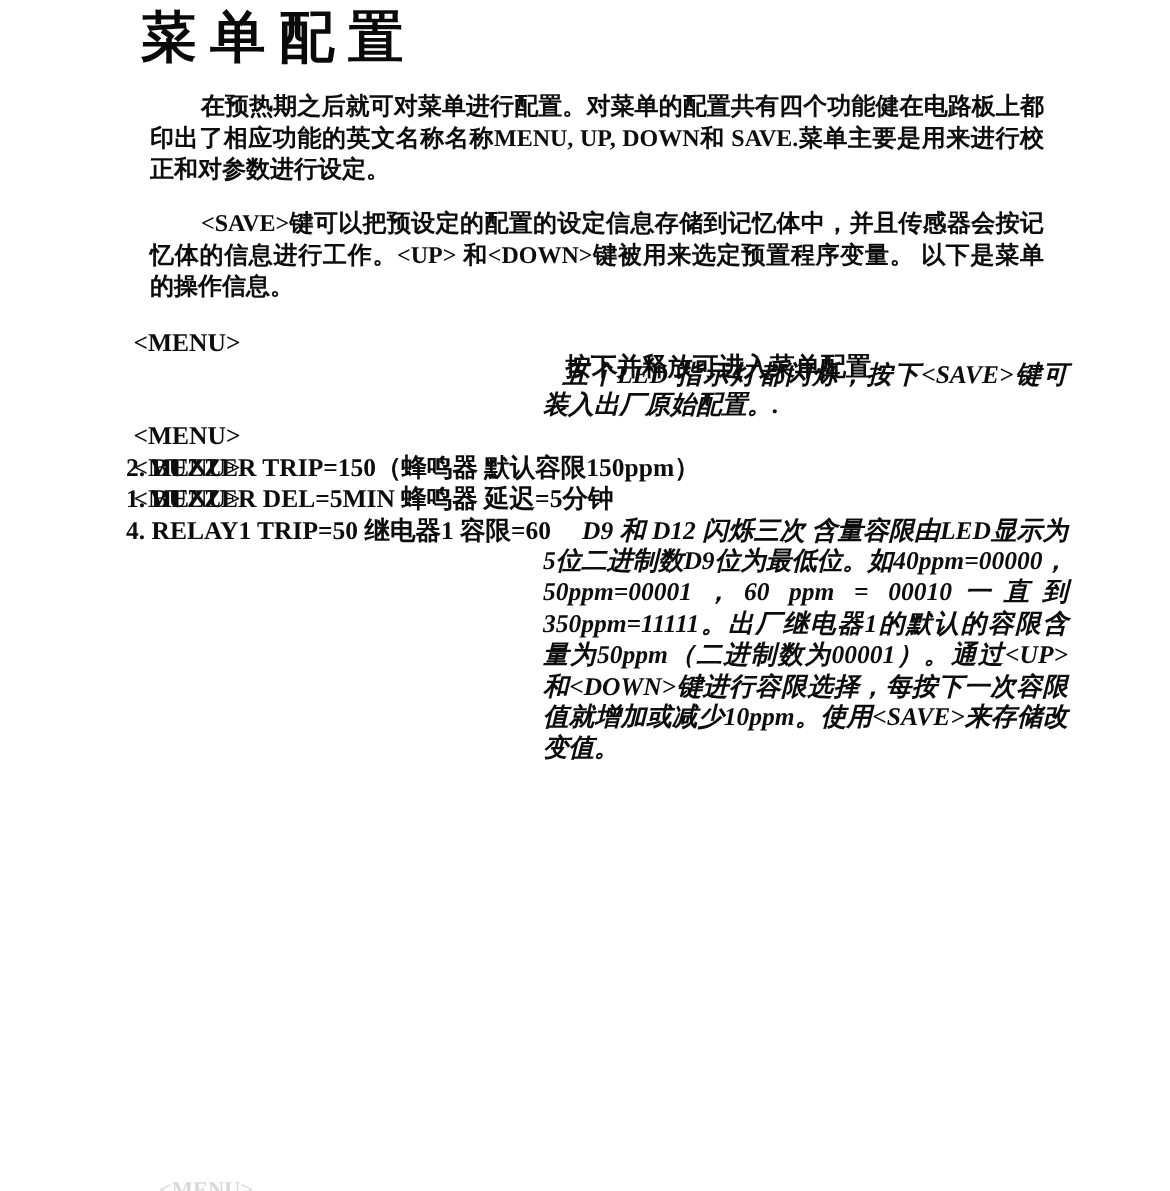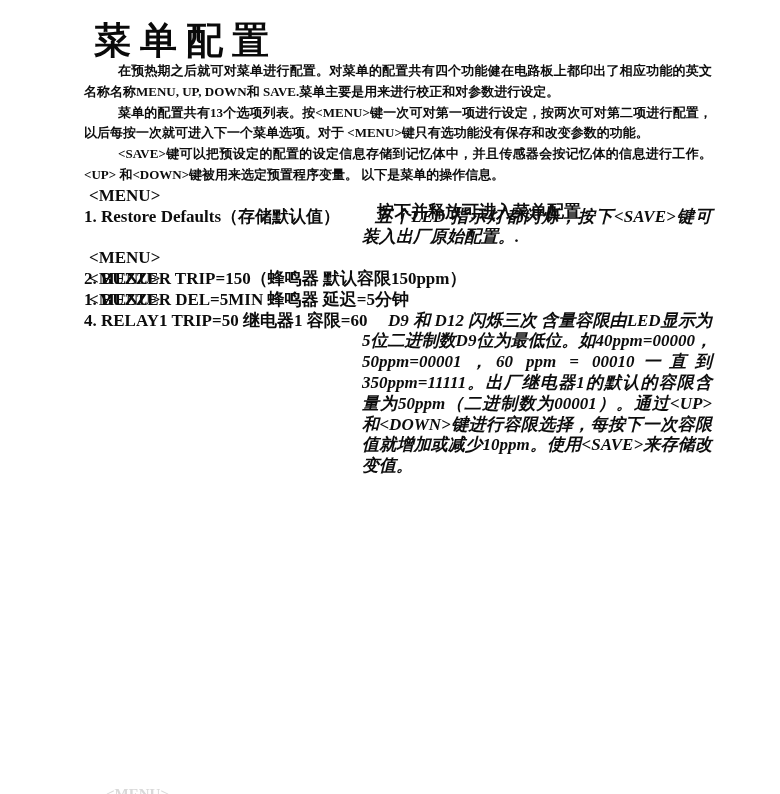--- a/index.html
+++ b/index.html
@@ -25,31 +25,31 @@
     overflow: hidden;
   }
   .content {
     position: absolute;
     left: 84px;
     top: 0;
     width: 628px;
   }
   .doc-title {
     margin: 0;
-    padding: 20px 0 0 10px;
+    padding: 5px 0 0 10px;
     font-size: 37px;
     line-height: 41px;
     letter-spacing: 9px;
     font-weight: bold;
     color: #0a0a0a;
     white-space: nowrap;
   }
   .para {
-    margin: 0;
-    font-size: 13px;
+    margin: 16px;
+    font-size: 16px;
     line-height: 20.8px;
     text-align: justify;
     text-indent: 34px;
   }
   .menu-line {
     position: relative;
     font-size: 17px;
     line-height: 20.8px;
     padding-left: 5px;
   }
@@ -90,29 +90,27 @@
 </style>
 </head>
 <body>
 
 <div class="page">
   <div class="content">
 
     <h1 class="doc-title">菜单配置</h1>
 
     <p class="para">在预热期之后就可对菜单进行配置。对菜单的配置共有四个功能健在电路板上都印出了相应功能的英文名称名称MENU, UP, DOWN和 SAVE.菜单主要是用来进行校正和对参数进行设定。</p>
-    <p class="para">菜单的配置共有13个选项列表。按&lt;MENU&gt;键一次可对第一项进行设定，按两次可对第二项进行配置，以后每按一次就可进入下一个菜单选项。对于 &lt;MENU&gt;键只有选功能没有保存和改变参数的功能。</p>
     <p class="para">&lt;SAVE&gt;键可以把预设定的配置的设定信息存储到记忆体中，并且传感器会按记忆体的信息进行工作。&lt;UP&gt; 和&lt;DOWN&gt;键被用来选定预置程序变量。 以下是菜单的操作信息。</p>
 
     <div class="menu-line">
       <span>&lt;MENU&gt;</span>
       <span class="menu-action">按下并释放可进入菜单配置</span>
     </div>
     <div class="item">
-      <span class="item-label">1. Restore Defaults（存储默认值）</span>
       <div class="item-desc ind-1">五个LED 指示灯都闪烁，按下&lt;SAVE&gt;键可装入出厂原始配置。.</div>
     </div>
 
     <div class="menu-line">
       <span>&lt;MENU&gt;</span>
     </div>
     <div class="item">
       <span class="item-label">2. BUZZER TRIP=150（蜂鸣器 默认容限150ppm）</span>
     </div>
 

